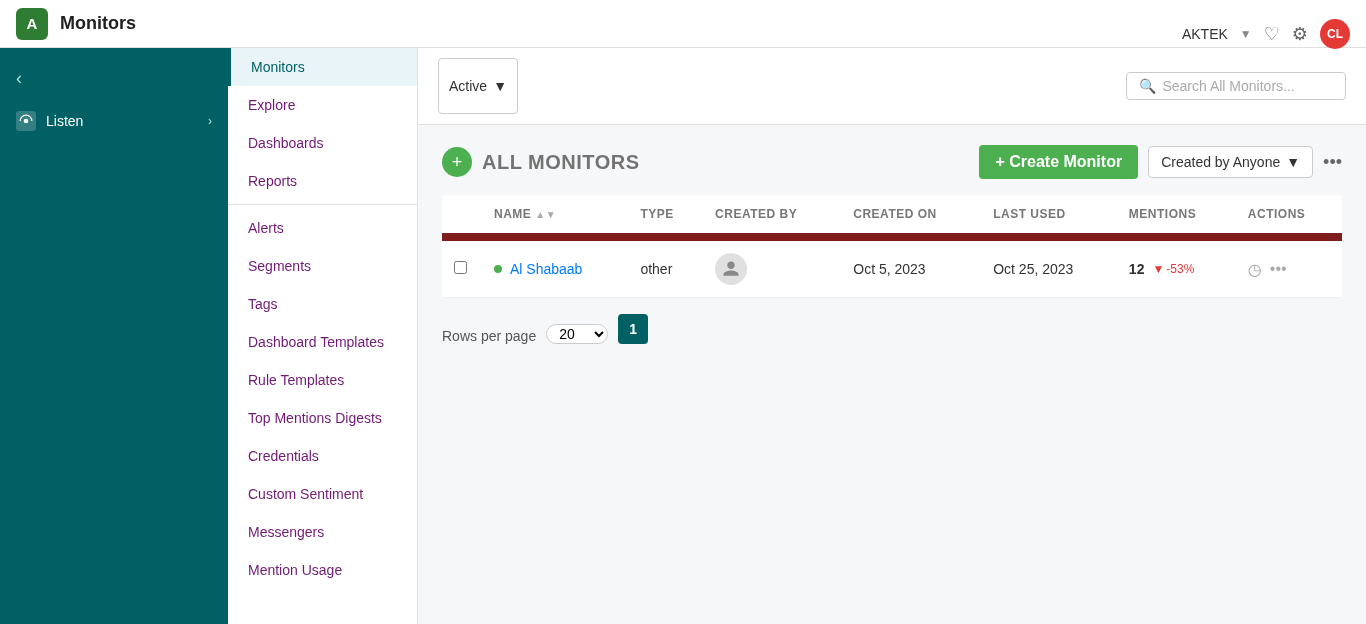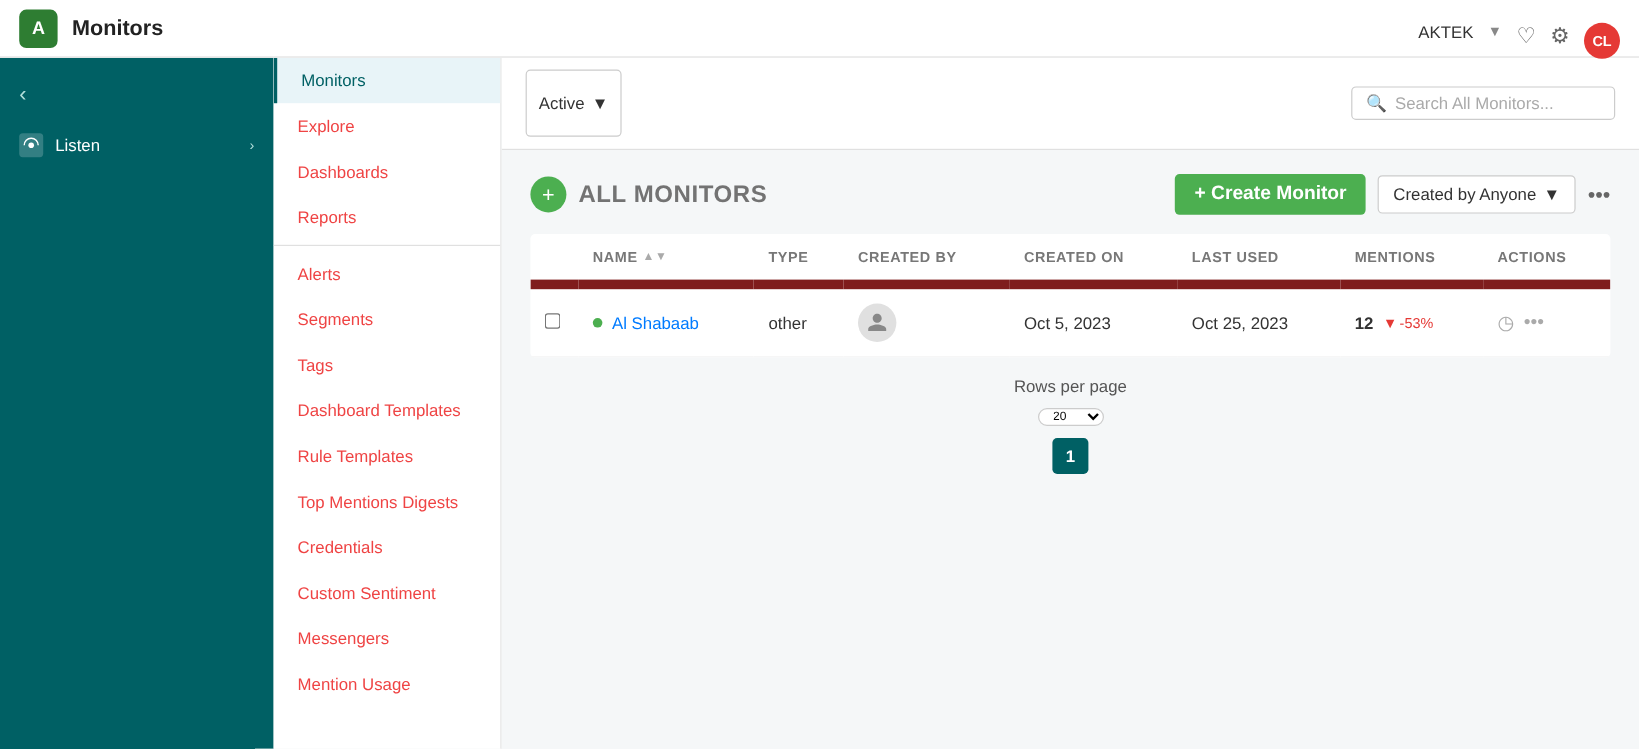--- a/index.html
+++ b/index.html
@@ -4,40 +4,40 @@
   <style>
     * { box-sizing: border-box; margin: 0; padding: 0; }
     body { font-family: -apple-system, BlinkMacSystemFont, 'Segoe UI', sans-serif; font-size: 14px; background: #f5f5f5; overflow: hidden; }
 
     .app-container { display: flex; flex-direction: column; height: 624px; width: 1366px; }
 
     
     .topbar { display: flex; align-items: center; justify-content: space-between; background: #fff; height: 48px; padding: 0 16px; border-bottom: 1px solid #e0e0e0; z-index: 10; }
     .topbar-left { display: flex; align-items: center; gap: 12px; }
     .topbar-title { font-size: 18px; font-weight: 600; color: #222; }
-    .topbar-right { display: flex; gap: 12px; margin-top: 20px; }
+    .topbar-right { display: flex; align-items: center; gap: 12px; margin-top: 20px; }
     .topbar-avatar-a { width: 32px; height: 32px; background: #2e7d32; color: #fff; border-radius: 6px; display: flex; align-items: center; justify-content: center; font-weight: 700; font-size: 15px; }
     .topbar-username { font-size: 14px; color: #333; }
     .topbar-chevron { color: #888; font-size: 12px; }
     .topbar-icon { color: #666; font-size: 18px; cursor: pointer; }
     .topbar-avatar-cl { width: 30px; height: 30px; background: #e53935; color: #fff; border-radius: 50%; display: flex; align-items: center; justify-content: center; font-weight: 700; font-size: 12px; }
 
     
     .main-layout { display: flex; flex: 1; overflow: hidden; }
 
     
     .left-sidebar { width: 228px; background: #006064; display: flex; flex-direction: column; padding-top: 8px; flex-shrink: 0; }
     .collapse-btn { display: flex; align-items: center; padding: 12px 16px; color: #b2dfdb; cursor: pointer; font-size: 18px; }
     .sidebar-item-listen { display: flex; align-items: center; justify-content: space-between; padding: 10px 16px; color: #fff; cursor: pointer; }
     .sidebar-item-listen-left { display: flex; align-items: center; gap: 10px; }
     .listen-icon { width: 20px; height: 20px; background: rgba(255,255,255,0.2); border-radius: 3px; display: flex; align-items: center; justify-content: center; }
 
     
     .dropdown-menu { width: 190px; background: #fff; border-right: 1px solid #e0e0e0; flex-shrink: 0; overflow-y: auto; }
-    .dropdown-item { padding: 11px 20px; color: #ef4444; cursor: pointer; font-size: 14px; }
+    .dropdown-item { padding: 11px 20px; color: #701a75; cursor: pointer; font-size: 14px; }
     .dropdown-item.active { background: #e8f4f8; color: #006064; border-left: 3px solid #006064; }
     .dropdown-divider { height: 1px; background: #e0e0e0; margin: 4px 0; }
 
     
     .content-area { flex: 1; background: #f5f7f8; display: flex; flex-direction: column; overflow: hidden; }
 
     
     .sub-header { display: flex; align-items: center; padding: 10px 20px; background: #fff; border-bottom: 1px solid #e0e0e0; gap: 12px; }
     .active-dropdown { display: flex; align-items: center; gap: 6px; color: #333; font-size: 14px; cursor: pointer; border: 1px solid #ccc; border-radius: 4px; padding: 19px 10px; background: #fff; }
     .search-box { margin-left: auto; display: flex; align-items: center; gap: 6px; border: 1px solid #ccc; border-radius: 4px; padding: 5px 12px; background: #fff; width: 220px; color: #999; font-size: 14px; }
@@ -62,23 +62,23 @@
     .monitor-name { color: #333; font-weight: 500; display: flex; align-items: center; gap: 8px; }
     .status-dot { width: 8px; height: 8px; border-radius: 50%; background: #4caf50; flex-shrink: 0; }
     .type-cell { color: #666; }
     .created-by-icon { width: 32px; height: 32px; background: #e0e0e0; border-radius: 50%; display: flex; align-items: center; justify-content: center; }
     .mentions-cell { display: flex; align-items: center; gap: 8px; }
     .mentions-count { font-weight: 600; color: #333; }
     .mentions-change { color: #e53935; font-size: 12px; display: flex; align-items: center; gap: 2px; }
     .action-icons { display: flex; align-items: center; gap: 8px; color: #aaa; font-size: 16px; cursor: pointer; }
 
     
-    .pagination-row { display: flex; align-items: center; gap: 10px; margin-top: 16px; flex-direction: column; }
+    .pagination-row { display: flex; align-items: flex-end; gap: 10px; margin-top: 16px; }
     .rows-label { color: #555; font-size: 14px; }
-    .rows-select { border: 1px solid #ccc; border-radius: 14px; padding: 0 8px; font-size: 10px; cursor: pointer; background: #fff; }
+    .rows-select { border: 1px solid #ccc; border-radius: 14px; padding: 0 8px; font-size: 14px; cursor: pointer; background: #fff; }
     .page-btn { width: 30px; height: 30px; border-radius: 4px; background: #006064; color: #fff; border: none; font-size: 14px; font-weight: 600; cursor: pointer; display: flex; align-items: center; justify-content: center; }
 
     .th-sort { display: flex; align-items: center; gap: 4px; }
     .sort-icon { font-size: 10px; color: #aaa; }
   </style>
 </head>
 <body>
 
 <div class="app-container">
 

